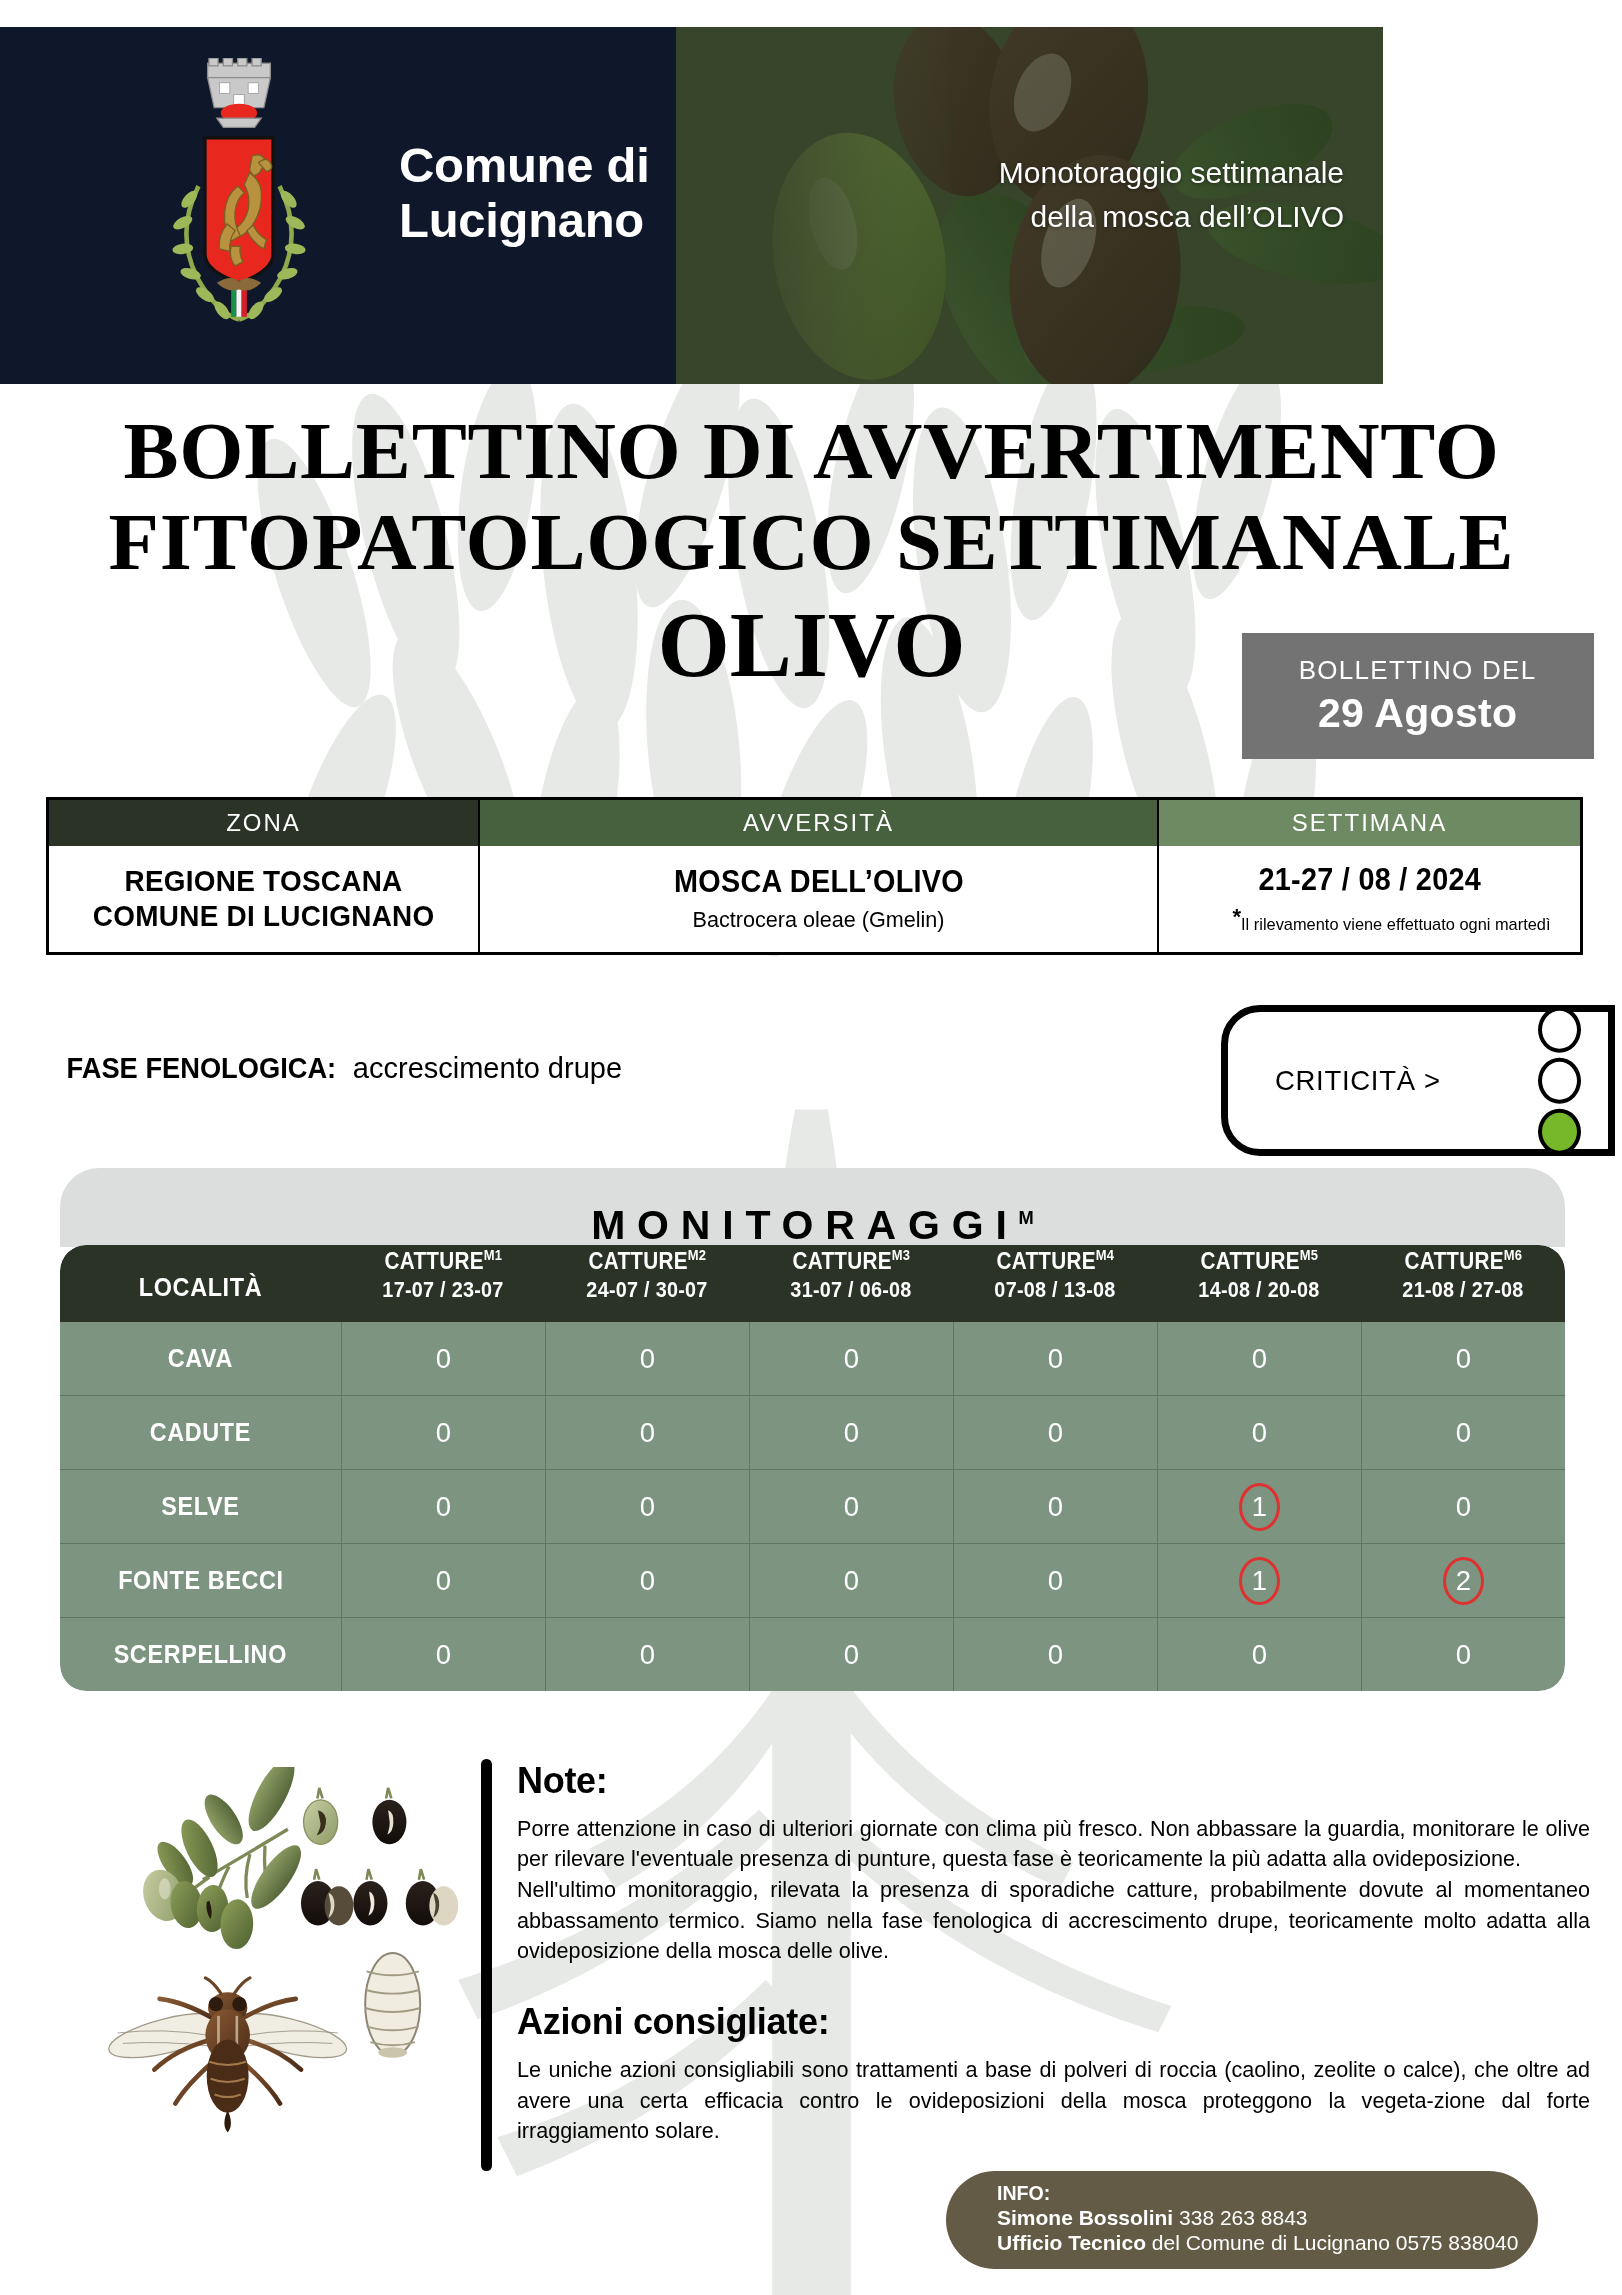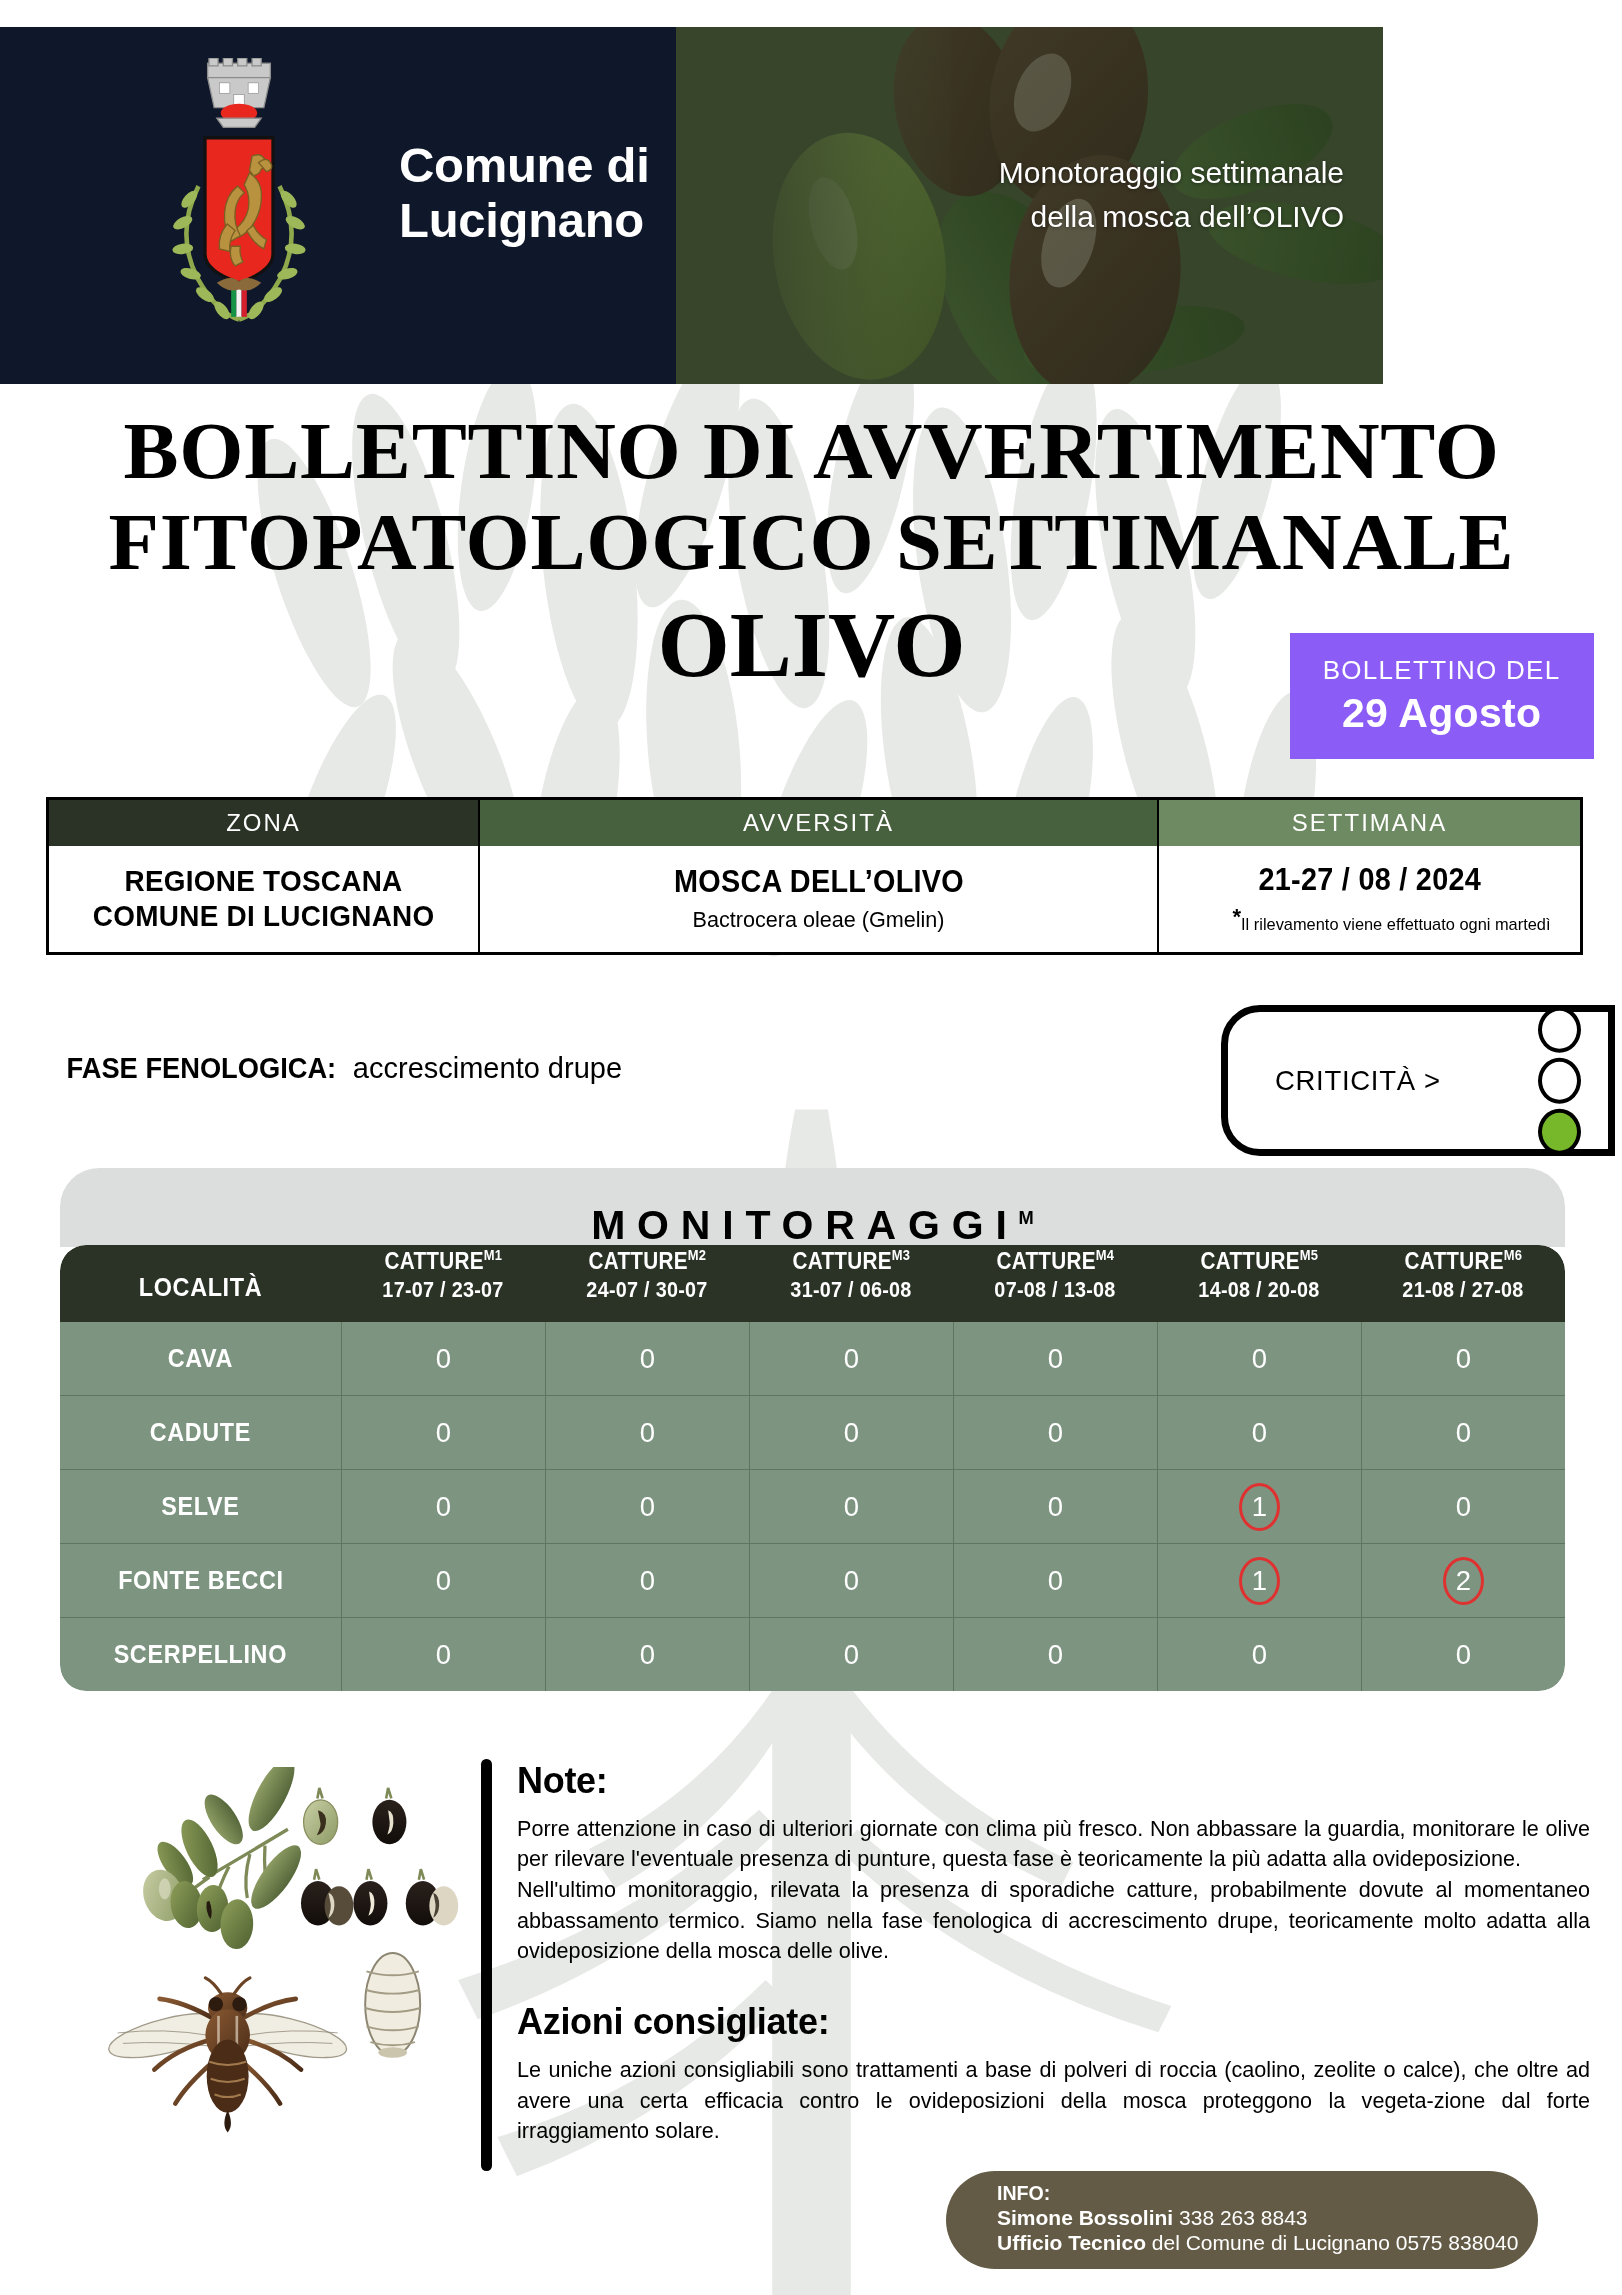--- a/index.html
+++ b/index.html
@@ -53,22 +53,22 @@
     transform:scaleX(1.02);
   }
   .title-olivo{
     font-family:"Liberation Serif", serif;
     font-weight:bold;color:#000;font-size:93px;line-height:1.1;
     margin-top:6.5px;
   }
 
   
   .date-badge{
-    position:absolute;right:29.4px;top:633px;width:304px;height:126px;
-    background:#8b5cf6;z-index:12;
+    position:absolute;right:29.4px;top:633px;width:352px;height:126px;
+    background:#737373;z-index:12;
     display:flex;flex-direction:column;align-items:center;justify-content:center;
   }
   .date-badge .lbl{
     color:#fff;font-size:26px;letter-spacing:1.3px;font-weight:400;
     margin-bottom:3.9px;
   }
   .date-badge .val{color:#fff;font-size:41px;font-weight:bold;letter-spacing:0.3px;}
 
   
   .info-table{

